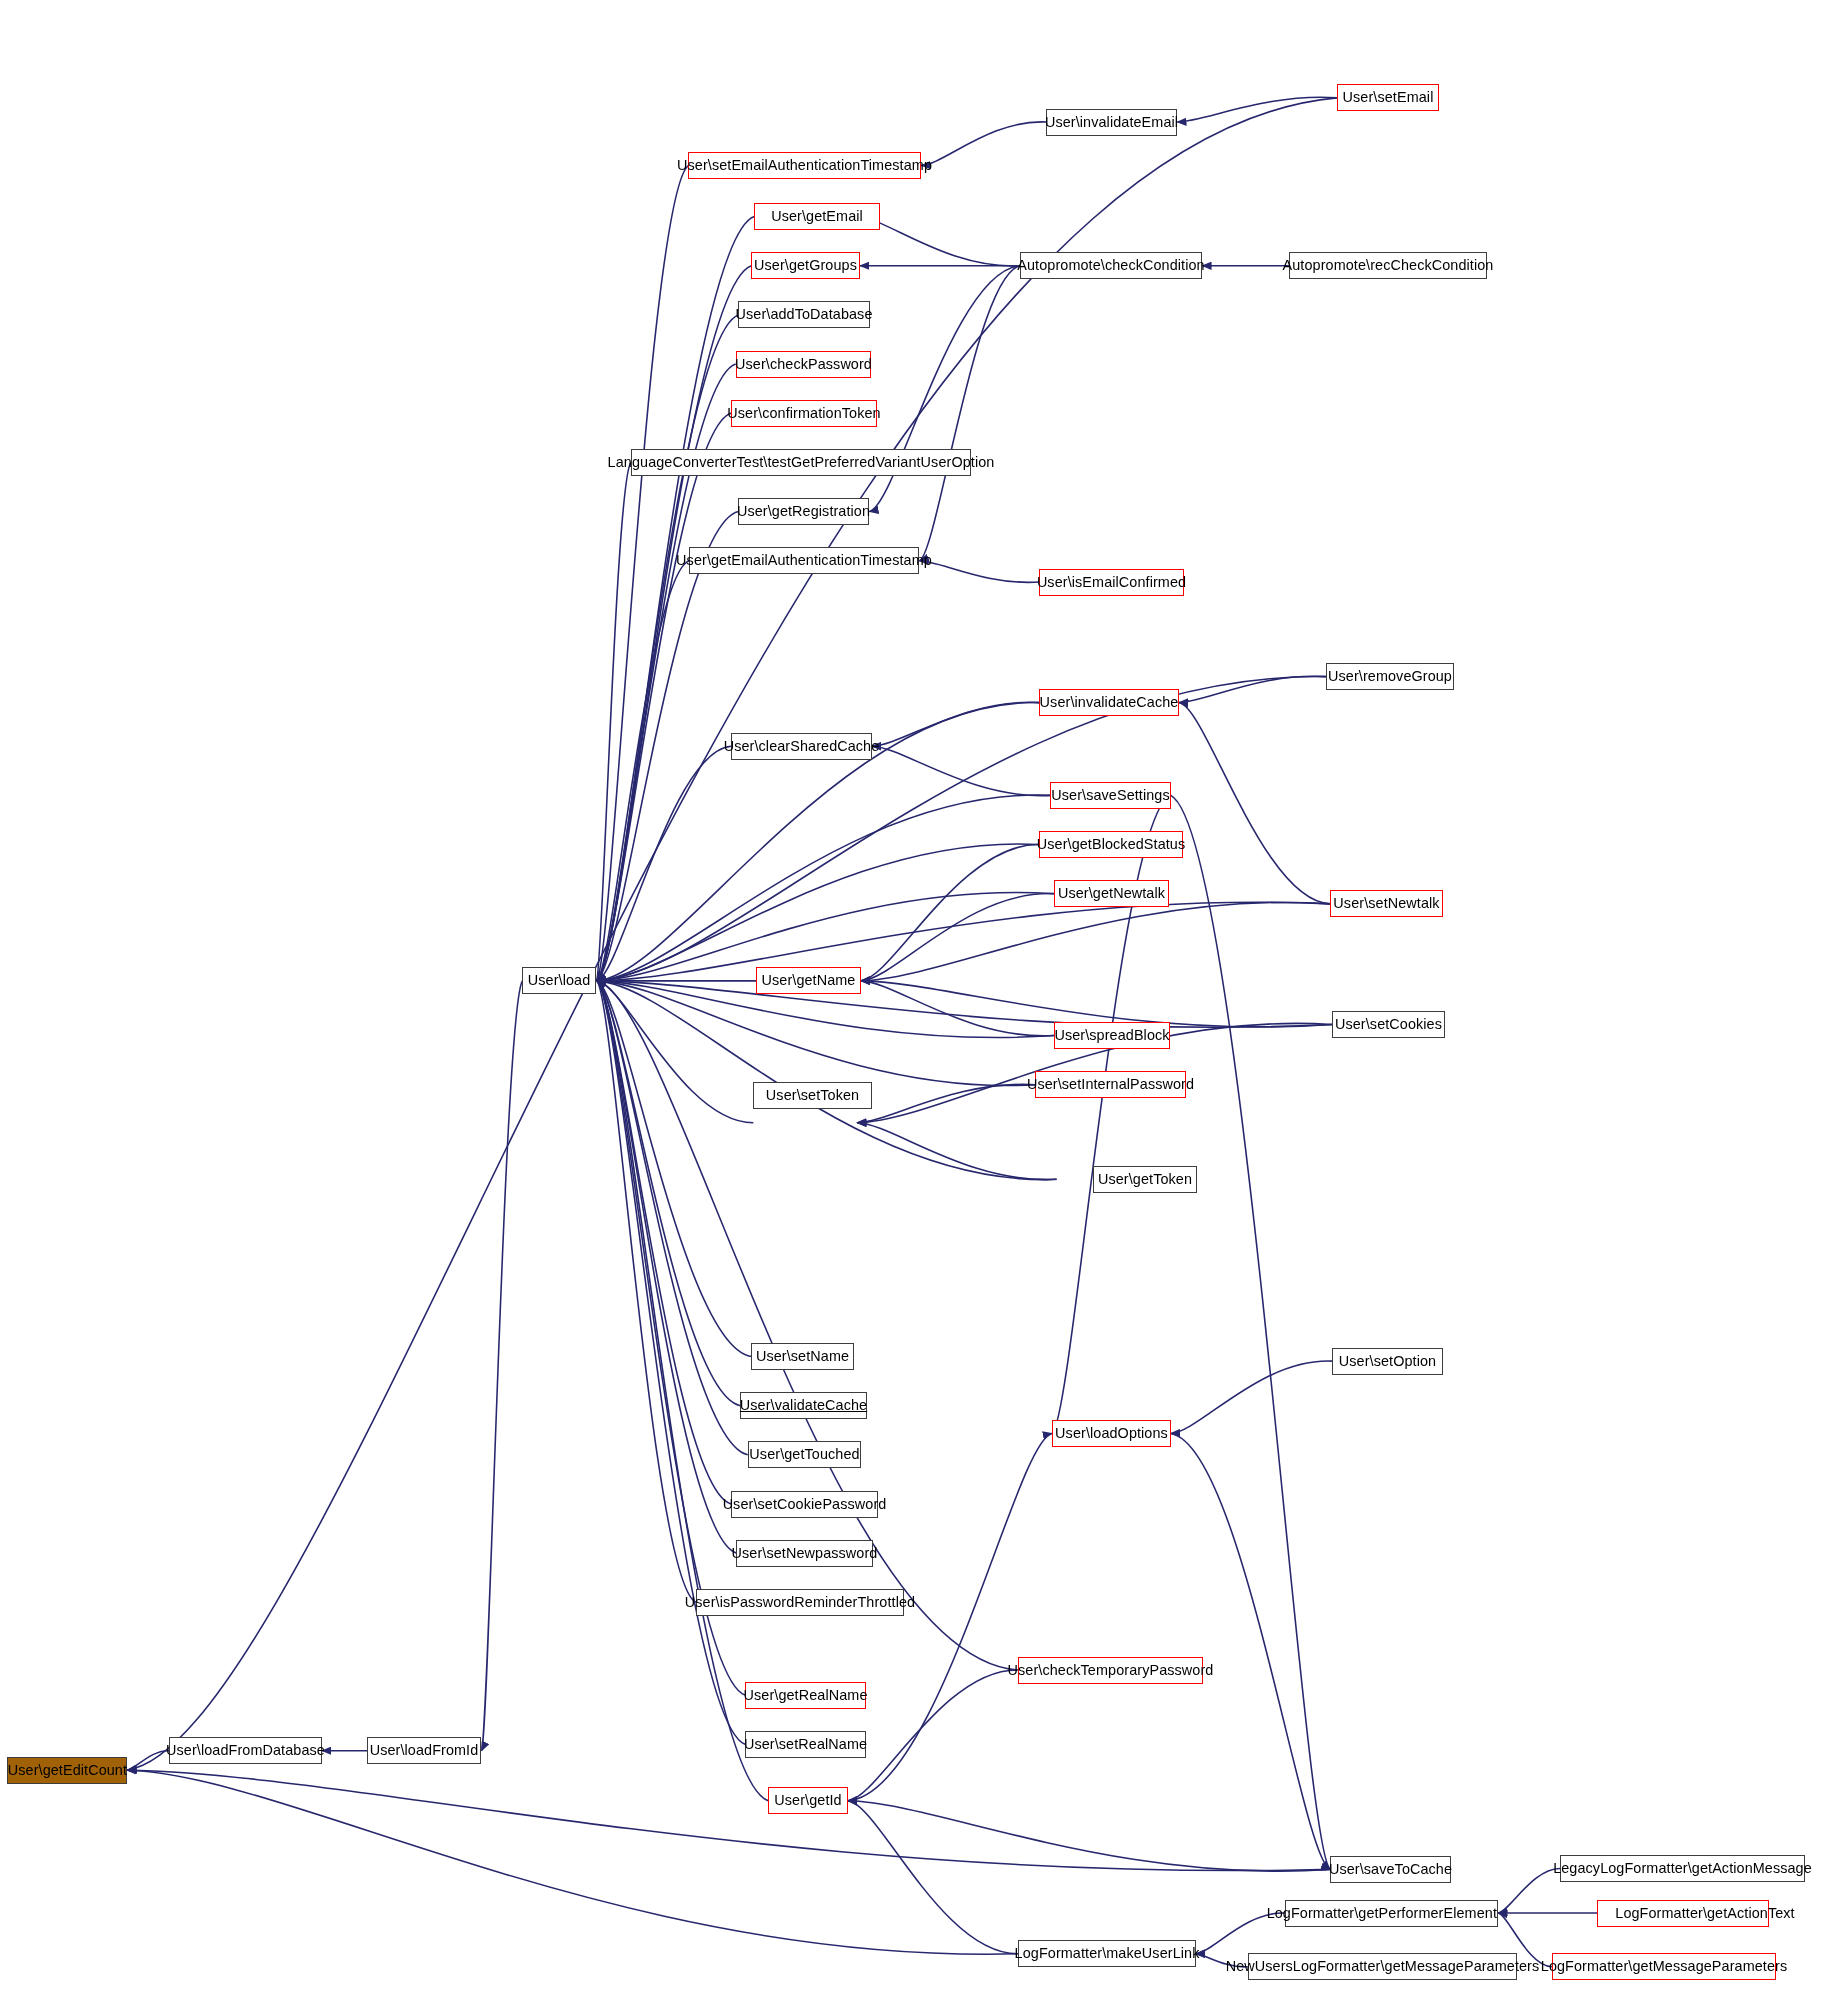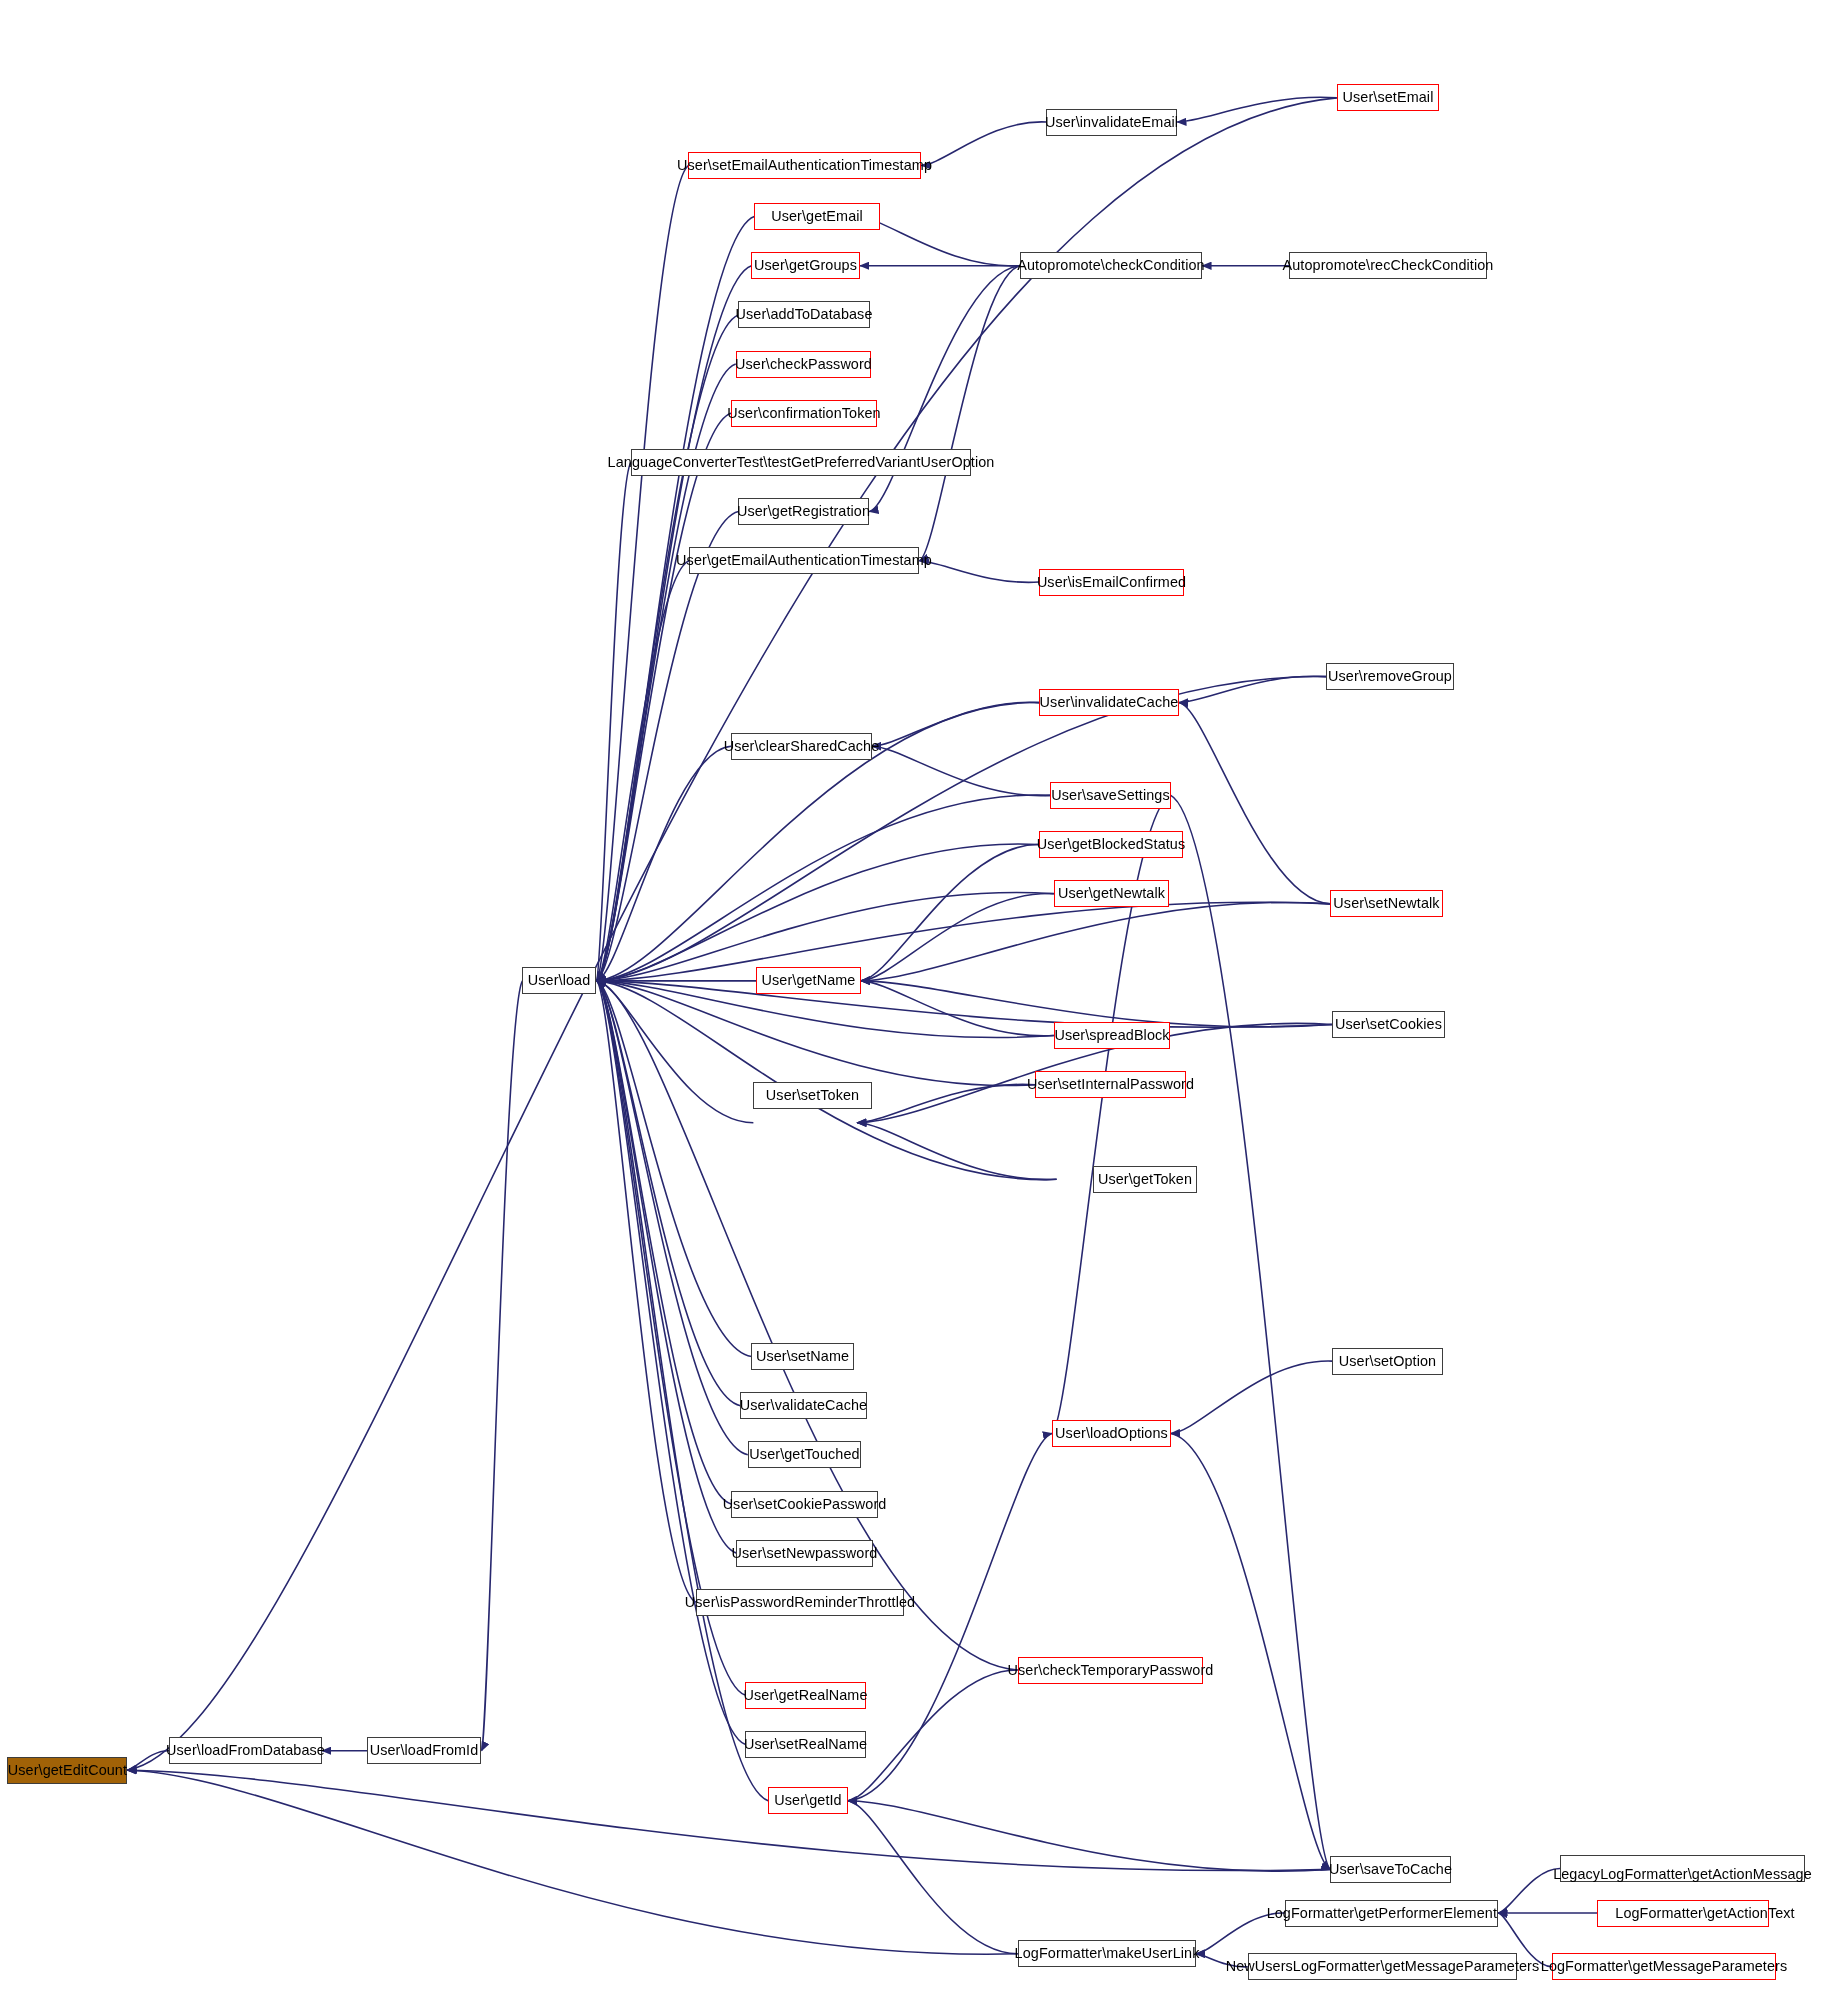--- a/index.html
+++ b/index.html
@@ -197,21 +197,21 @@
       </div>
       <div class="node" style="left: 753px; top: 1082px; width: 119px; height: 27px; justify-content: center;">
         <span>User\setToken</span>
       </div>
       <div class="node" style="left: 1057px; top: 1166px; width: 104px; height: 27px; margin-left: 36px;">
         <span>User\getToken</span>
       </div>
       <div class="node" style="left: 751px; top: 1343px; width: 103px; height: 27px;">
         <span>User\setName</span>
       </div>
-      <div class="node" style="left: 740px; top: 1392px; width: 127px; height: 27px;">
+      <div class="node" style="left: 740px; top: 1392px; width: 127px; height: 27px; text-decoration: underline;">
         <span>User\validateCache</span>
       </div>
       <div class="node" style="left: 748px; top: 1441px; width: 113px; height: 27px;">
         <span>User\getTouched</span>
       </div>
       <div class="node" style="left: 731px; top: 1491px; width: 147px; height: 27px;">
         <span>User\setCookiePassword</span>
       </div>
       <div class="node" style="left: 736px; top: 1540px; width: 137px; height: 27px;">
         <span>User\setNewpassword</span>
@@ -239,21 +239,21 @@
       </div>
       <div class="node" style="left: 1330px; top: 1856px; width: 121px; height: 27px;">
         <span>User\saveToCache</span>
       </div>
       <div class="node" style="left: 1018px; top: 1940px; width: 178px; height: 27px;">
         <span>LogFormatter\makeUserLink</span>
       </div>
       <div class="node" style="left: 1285px; top: 1900px; width: 213px; height: 27px; justify-content: flex-end;">
         <span>LogFormatter\getPerformerElement</span>
       </div>
-      <div class="node" style="left: 1560px; top: 1855px; width: 245px; height: 27px; align-items: flex-end;">
+      <div class="node" style="left: 1560px; top: 1855px; width: 245px; height: 27px;">
         <span>LegacyLogFormatter\getActionMessage</span>
       </div>
       <div class="node red" style="left: 1597px; top: 1900px; width: 172px; height: 27px; padding-left: 44px;">
         <span>LogFormatter\getActionText</span>
       </div>
       <div class="node" style="left: 1248px; top: 1953px; width: 269px; height: 27px;">
         <span>NewUsersLogFormatter\getMessageParameters</span>
       </div>
       <div class="node red" style="left: 1552px; top: 1953px; width: 224px; height: 27px;">
         <span>LogFormatter\getMessageParameters</span>

